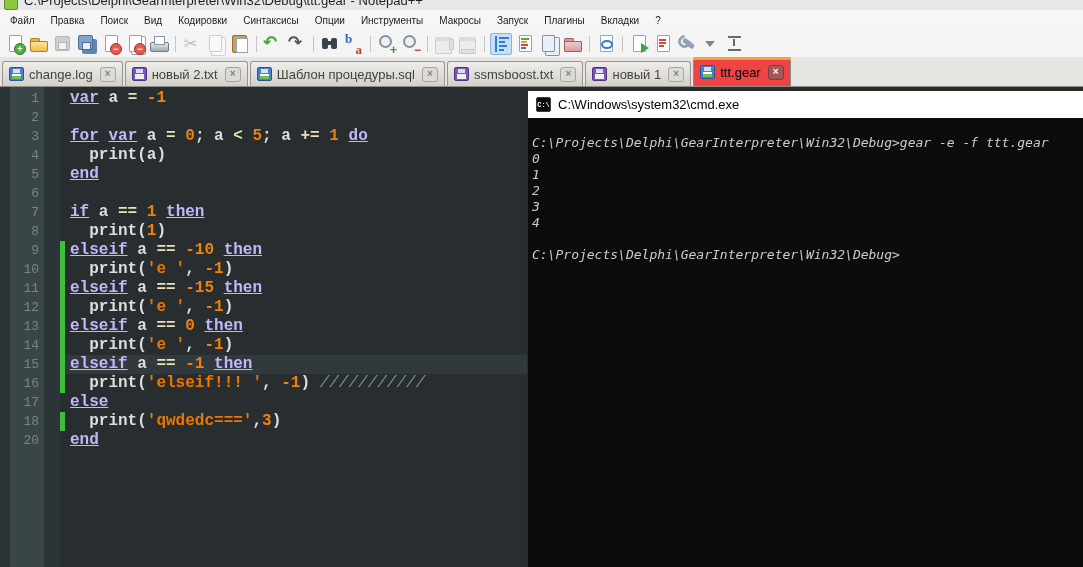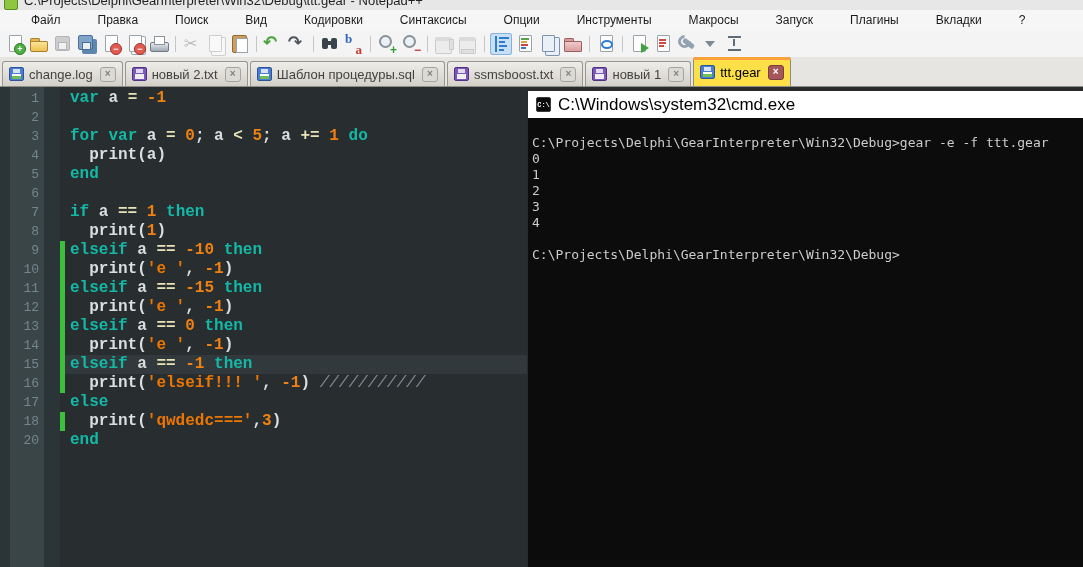--- a/index.html
+++ b/index.html
@@ -8,21 +8,21 @@
 
   
   .titlebar{position:absolute;left:0;top:0;width:100%;height:10px;background:#E7E7E7;overflow:hidden;padding-left:16px;}
   .npp-icon{position:absolute;left:4px;top:-4px;width:12px;height:12px;background:#8DC63F;
             border:1px solid #5A8F1F;border-radius:2px;}
   .title-text{position:absolute;left:24px;top:-7px;font-size:13px;color:#1F1F1F;white-space:nowrap;}
 
   
   .menubar{position:absolute;left:0;top:10px;width:100%;height:21px;background:#F6F6F6;
            display:flex;align-items:center;padding-left:2px;box-sizing:border-box;}
-  .mi{padding:4px 8px;font-size:12px;line-height:21px;color:#1C1C1C;cursor:default;margin-left:21px;}
+  .mi{padding:4px 8px;font-size:10px;line-height:21px;color:#1C1C1C;cursor:default;}
 
   
   .toolbar{position:absolute;left:0;top:31px;width:100%;height:26px;background:#F4F4F4;
            display:flex;align-items:center;padding-left:3px;box-sizing:border-box;}
   .tb-btn{width:22px;height:22px;margin:0 1px;position:relative;border-radius:3px;flex:0 0 auto;}
   .tb-btn.active{background:#C8E0F5;box-shadow:inset 0 0 0 1px #84B4DE;}
   .tb-btn.disabled{opacity:.45;filter:grayscale(.9);}
   .tb-sep{width:1px;height:16px;background:#C6C6C6;margin:0 4px;flex:0 0 auto;}
   .tb-glyph{position:absolute;inset:0;}
 
@@ -105,21 +105,21 @@
     box-shadow:0 13px 0 #5D6C78;}
   .ic-trim-and-save::after{content:"";position:absolute;left:9px;top:6px;width:2px;height:7px;background:#5D6C78;
     box-shadow:2px 5px 0 -2px #5D6C78,-2px 5px 0 -2px #5D6C78;}
 
   
   .tabbar{position:absolute;left:0;top:57px;width:100%;height:30px;background:#E7E5E1;
           display:flex;align-items:flex-end;padding-left:2px;box-sizing:border-box;border-bottom:1px solid #8F8D87;}
   .tab{display:flex;align-items:center;height:24px;padding:0 6px;margin-right:2px;
        background:linear-gradient(#EFEDE9,#D3D0C8);border:1px solid #989690;border-bottom:none;
        border-radius:3px 3px 0 0;font-size:13px;color:#434343;position:relative;cursor:default;flex:0 0 auto;}
-  .tab.active{height:28px;background:#fde047;color:#000;border-color:#8D8B85;}
+  .tab.active{height:28px;background:#ef4444;color:#000;border-color:#8D8B85;}
   .tab.active::before{content:"";position:absolute;left:-1px;right:-1px;top:-1px;height:3px;background:#F9A13A;
        border-radius:3px 3px 0 0;}
   .tab-label{margin:0 3px 0 5px;white-space:nowrap;}
   .tabflp{position:relative;width:15px;height:14px;border-radius:2px;flex:0 0 auto;box-sizing:border-box;}
   .tabflp.blue{background:#4B7ED2;border:1px solid #2F5496;}
   .tabflp.purple{background:#7B58B8;border:1px solid #4F3380;}
   .tabflp::before{content:"";position:absolute;left:3px;top:1px;width:7px;height:4px;background:rgba(255,255,255,.78);}
   .tabflp::after{content:"";position:absolute;left:2px;bottom:1px;width:9px;height:5px;background:#EFEFEF;}
   .tabflp.blue::after{background:linear-gradient(#FFFFFF 0 2px,#6FBF5A 2px);}
   .tabx{width:14px;height:13px;margin-left:4px;border-radius:3px;background:#DCDAD5;border:1px solid #A6A49E;
@@ -132,38 +132,38 @@
   .m2{position:absolute;left:10px;top:0;bottom:0;width:34px;background:#3A4547;padding-top:2px;box-sizing:border-box;}
   .m3{position:absolute;left:44px;top:0;bottom:0;width:16px;background:#2B3437;}
   .num{height:19px;text-align:right;padding-right:5px;font-family:"Liberation Mono",monospace;
        font-size:13px;line-height:19px;color:#74858C;}
   .ed-lines{position:absolute;left:60px;top:2px;right:0;}
   .ed-row{position:relative;height:19px;}
   .ed-row.cur{background:#31393C;}
   .chg{position:absolute;left:0;top:0;width:5px;height:19px;background:#3DBE3D;}
   .code{display:block;padding-left:10px;font-family:"Liberation Mono",monospace;font-size:16px;line-height:19px;
         font-weight:700;white-space:pre;color:#DADEDE;}
-  .tk-k{color:#14b8a6;}
+  .tk-k{color:#c4b5fd;text-decoration:underline;}
   .tk-p{color:#DADEDE;}
   .tk-o{color:#E8E2B7;}
   .tk-n{color:#F08010;}
   .tk-s{color:#EC7600;}
   .tk-c{color:#7D8C93;font-style:italic;font-weight:400;}
 
   
   .cmd{position:absolute;left:527px;top:88px;width:558px;height:482px;box-sizing:border-box;background:#0C0C0C;
        border:1px solid #2A2A2A;border-top:3px solid #2A2A2A;z-index:5;}
   .cmd-titlebar{height:27px;background:#FFFFFF;display:flex;align-items:center;padding-left:8px;gap:7px;}
   .cmd-icon{width:15px;height:15px;background:#0A0A0A;border:1px solid #3A3A3A;border-radius:2px;
             color:#FFF;font:700 7px/14px "Liberation Mono",monospace;text-align:center;box-sizing:border-box;}
   .cmd-icon::before{content:"C:\\";}
-  .cmd-title{font-size:17px;color:#000;}
+  .cmd-title{font-size:13px;color:#000;}
   .cmd-body{padding:17px 0 0 4px;}
   .cline{height:16px;font-family:"DejaVu Sans Mono",monospace;font-size:13px;line-height:16px;
-         color:#CCCCCC;white-space:pre;}
+         color:#CCCCCC;white-space:pre;font-style:italic;}
 </style>
 </head>
 <body>
 
 <div class="screen">
 
   <div class="titlebar">
     <span class="npp-icon"></span>
     <span class="title-text">C:\Projects\Delphi\GearInterpreter\Win32\Debug\ttt.gear - Notepad++</span>
   </div>

